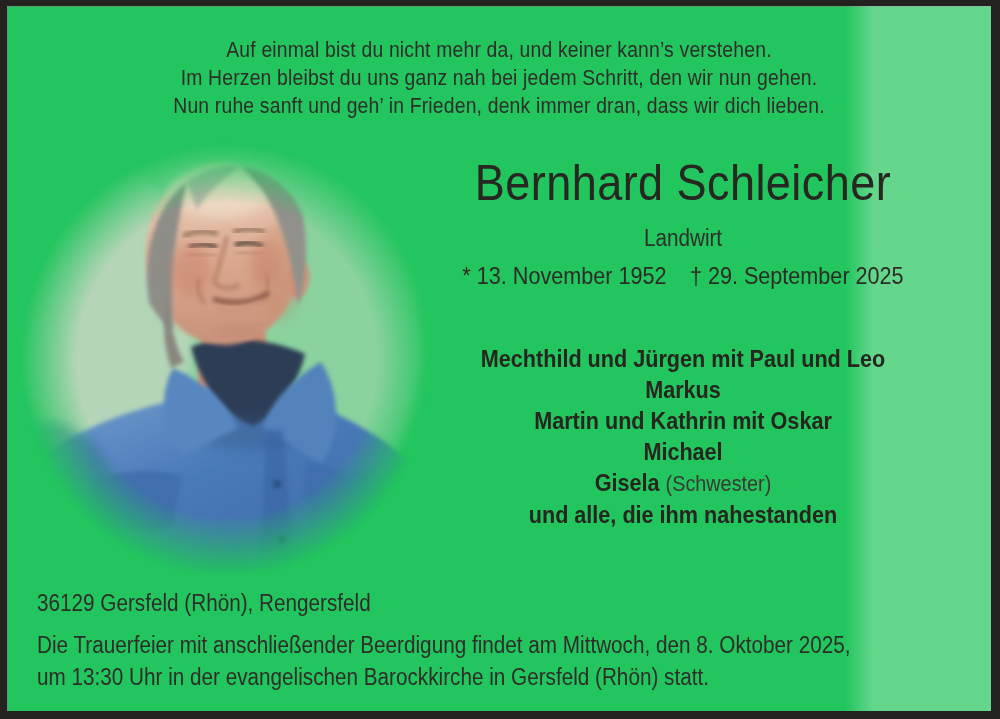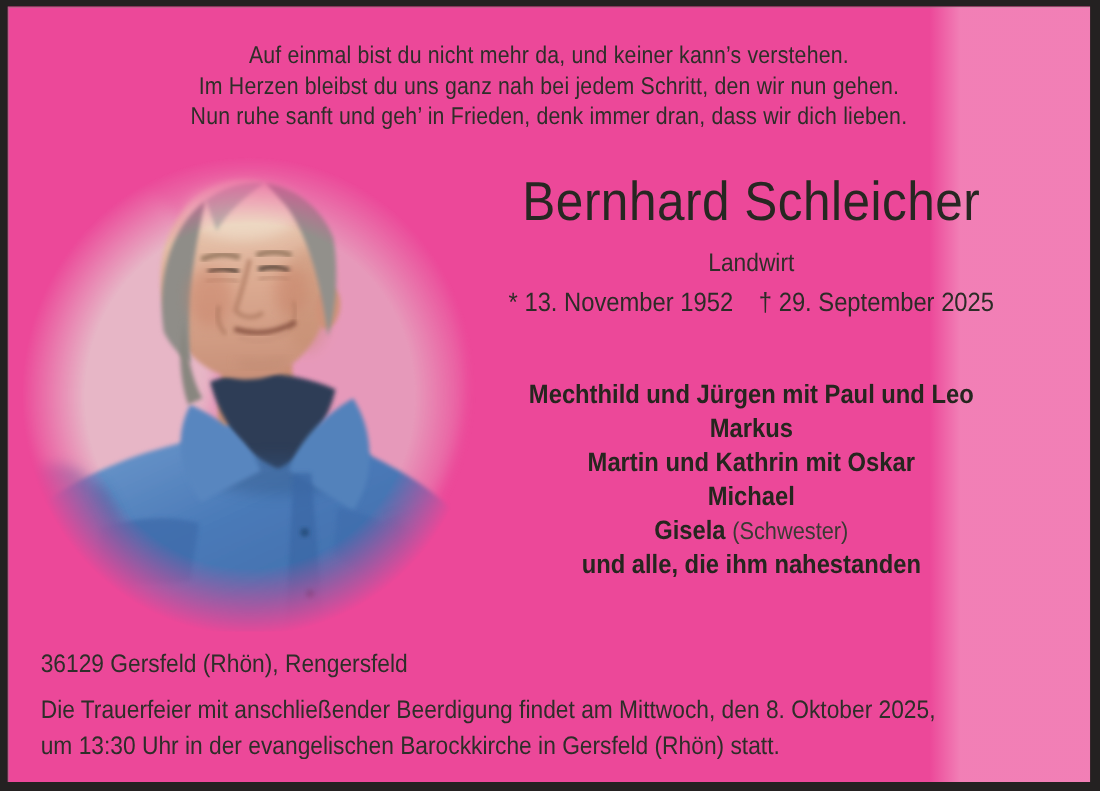--- a/index.html
+++ b/index.html
@@ -1,20 +1,20 @@
 <!DOCTYPE html>
 <html lang="de"><head>
 <meta charset="utf-8">
 <style>
   html,body{margin:0;padding:0;background:#1d1b1b;}
   .page{
     position:relative;
     width:1000px;height:719px;
     box-sizing:border-box;
-    background:#ec4899;
+    background:#22c55e;
     border-top:6px solid #242121;
     border-left:7px solid #242121;
     border-right:9px solid #242121;
     border-bottom:8px solid #242121;
     overflow:hidden;
     font-family:"Liberation Sans","DejaVu Sans",sans-serif;
     color:#2d2d28;
   }
   .inner-hairline{
     position:absolute;inset:0;

